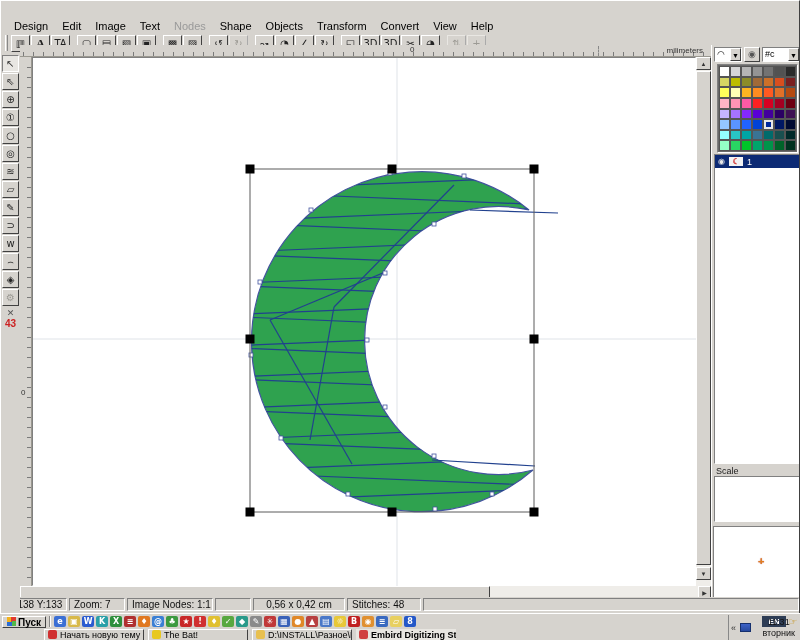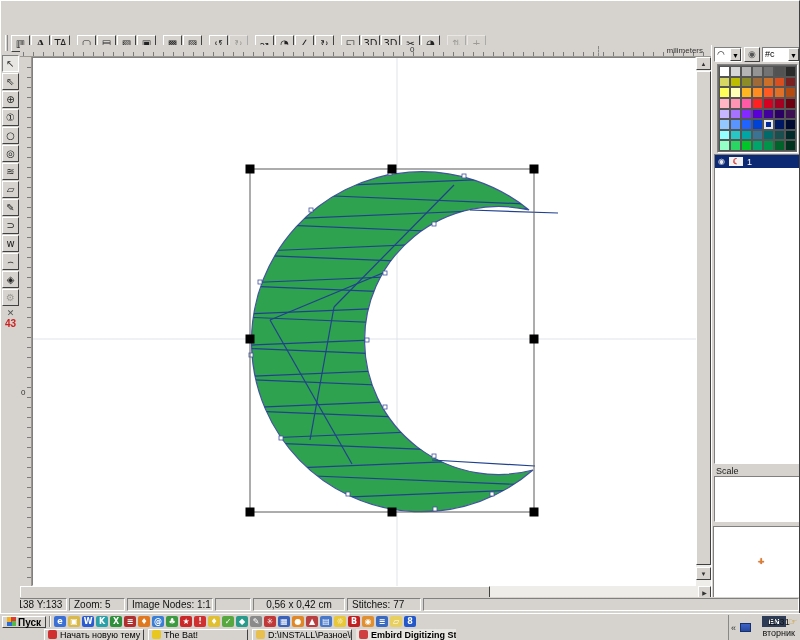--- a/index.html
+++ b/index.html
@@ -121,20 +121,33 @@
   .task-btn{height:12px; flex:0 0 auto; width:100px; background:var(--chrome); display:flex; align-items:center; gap:3px; padding:0 3px; font-size:9px; overflow:hidden; white-space:nowrap;}
   .task-btn.active{background:#e8e6e1; border-color:var(--chrome-dk) var(--chrome-lt) var(--chrome-lt) var(--chrome-dk); font-weight:bold;}
   .task-ico{width:9px; height:9px; flex:0 0 9px; border-radius:2px;}
 </style>
 </head>
 <body>
 
 <div class="screen raised">
 
 
+  <div class="menubar" id="menubar">
+      <span class="menu-item">Design</span>
+      <span class="menu-item">Edit</span>
+      <span class="menu-item">Image</span>
+      <span class="menu-item">Text</span>
+      <span class="menu-item disabled">Nodes</span>
+      <span class="menu-item">Shape</span>
+      <span class="menu-item">Objects</span>
+      <span class="menu-item">Transform</span>
+      <span class="menu-item">Convert</span>
+      <span class="menu-item">View</span>
+      <span class="menu-item">Help</span>
+    </div>
 
   <div class="toolbar" id="toolbar">
     <span class="grip"></span>
   <span class="tb raised">▥</span>
       <span class="tb raised big">A</span>
       <span class="tb raised">TA</span>
       <span class="tb raised gap">▢</span>
       <span class="tb raised">▤</span>
       <span class="tb raised">▧</span>
       <span class="tb raised">▣</span>
@@ -349,25 +362,25 @@
     </div>
     <div class="parts-label">Scale</div>
     <div class="parts-box sunken"></div>
     <div class="preview-box sunken">
       <span class="preview-mark">+</span>
     </div>
   </div>
 
   <div class="statusbar">
     <div class="sp sunken" style="width:64px;">X:138  Y:133</div>
-    <div class="sp sunken" style="width:56px;">Zoom: 5</div>
+    <div class="sp sunken" style="width:56px;">Zoom: 7</div>
     <div class="sp sunken" style="width:86px;">Image Nodes: 1:1</div>
     <div class="sp sunken" style="width:36px;"></div>
     <div class="sp sunken" style="width:92px;justify-content:center;">0,56 x 0,42 cm</div>
-    <div class="sp sunken" style="width:74px;">Stitches: 77</div>
+    <div class="sp sunken" style="width:74px;">Stitches: 48</div>
     <div class="sp sunken" style="flex:1;"></div>
   </div>
 </div>
 
 <div class="taskbar">
   <div class="tb-row1">
     <div class="start-btn raised">
       <span class="flag"></span>
       <span>Пуск</span>
     </div>

